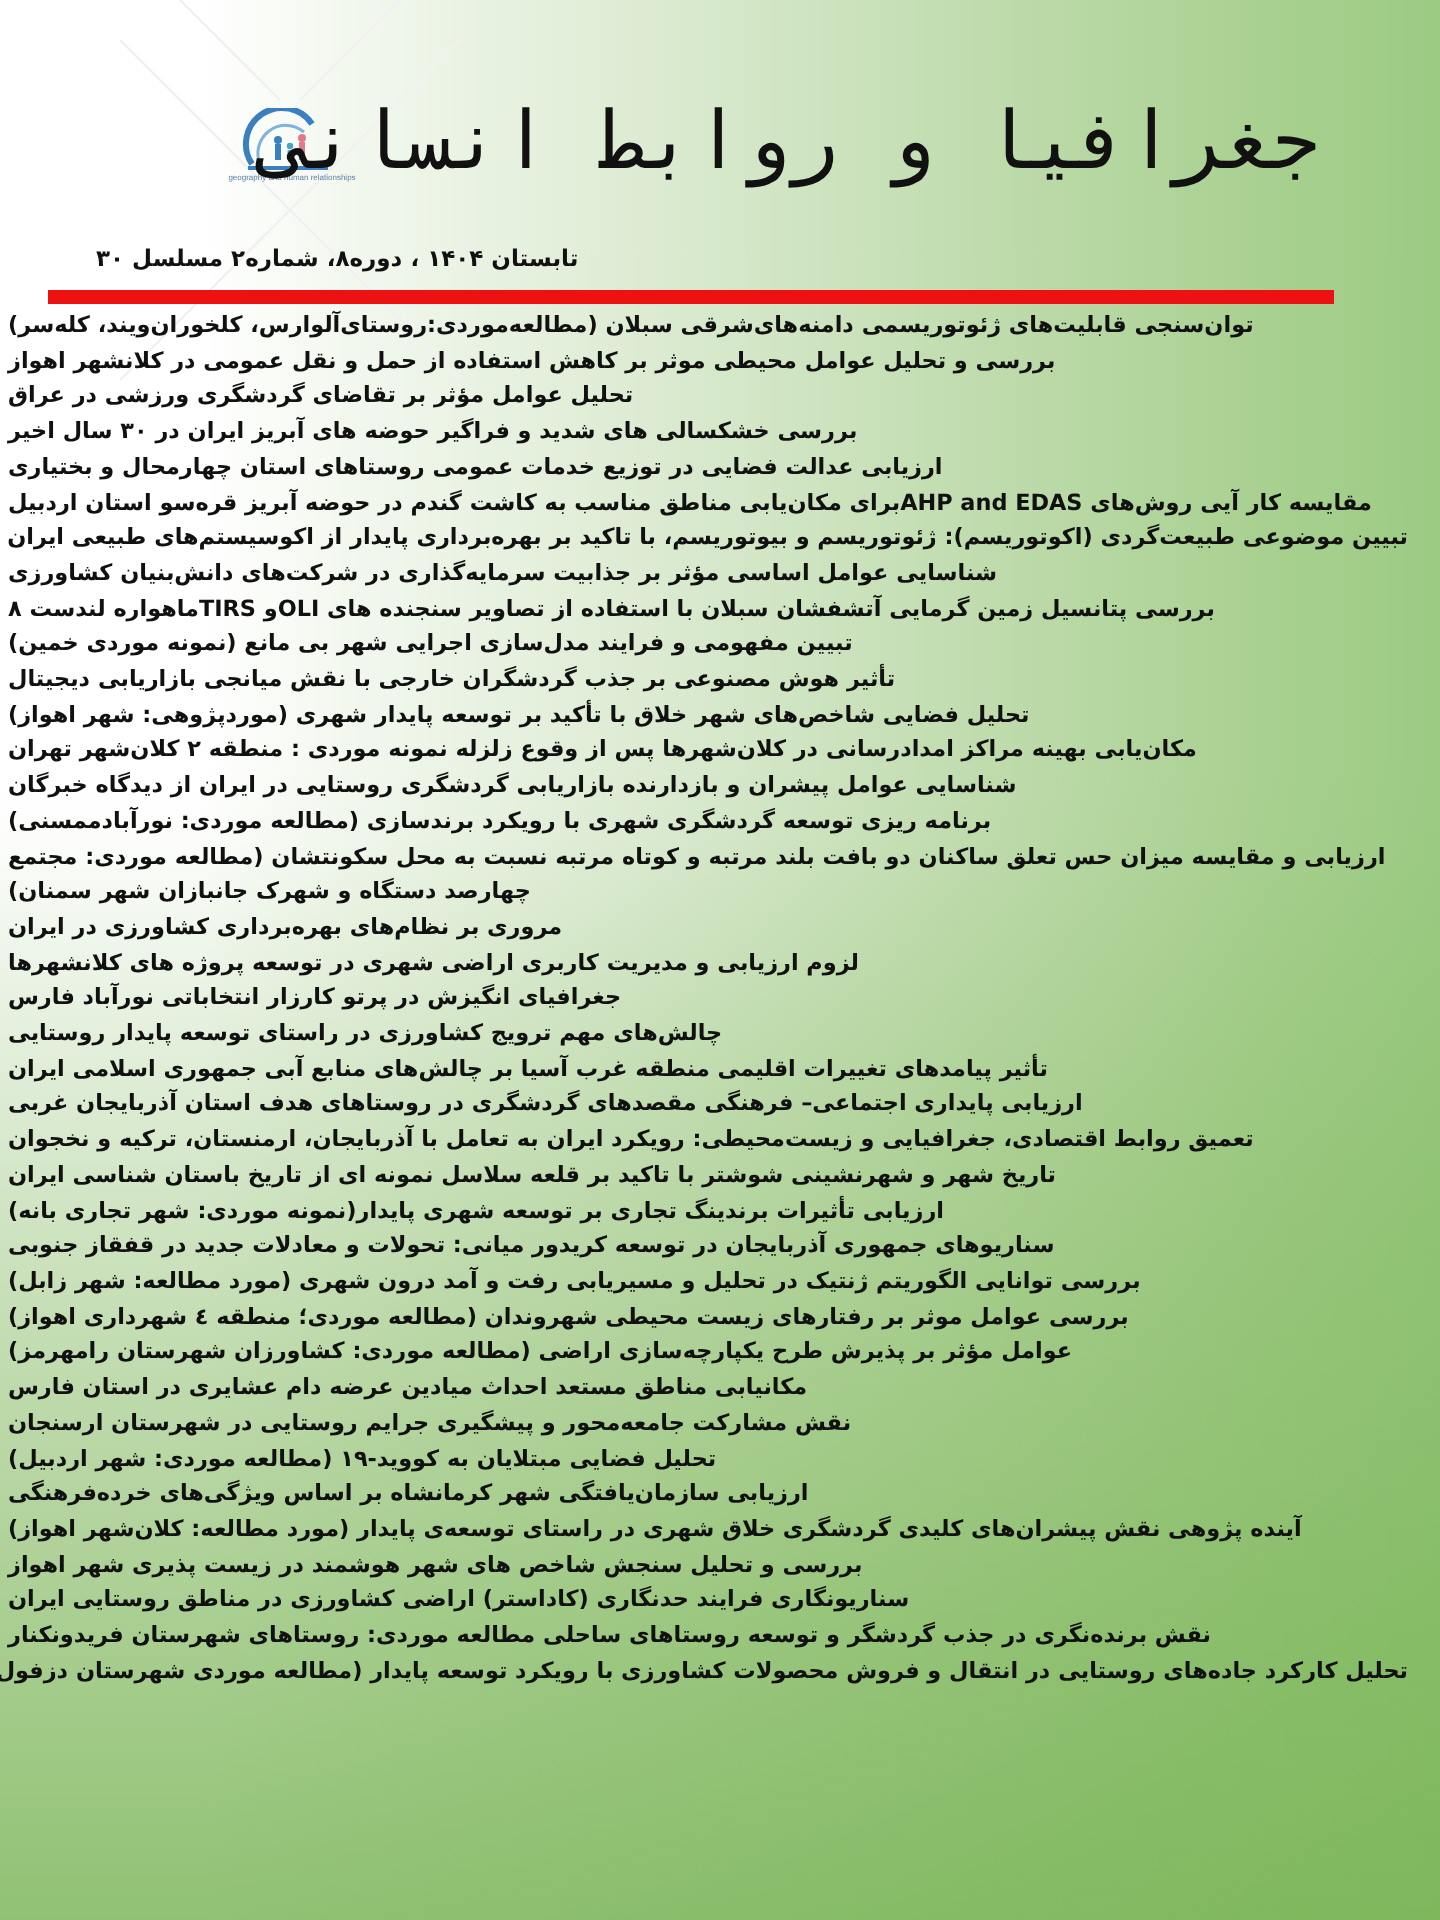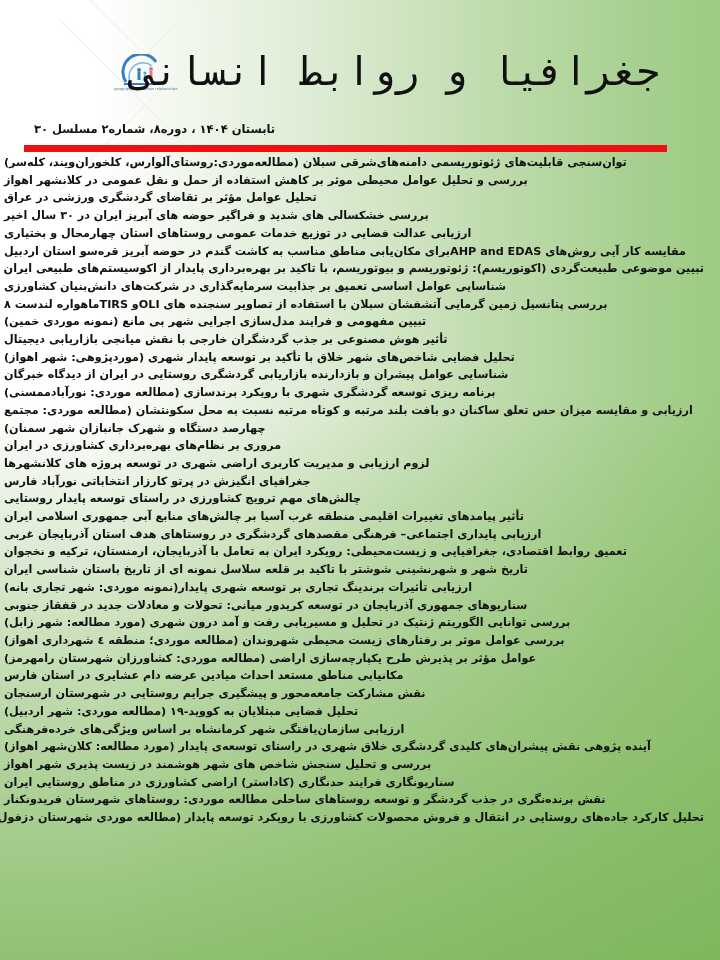--- a/index.html
+++ b/index.html
@@ -25,21 +25,21 @@
     position: absolute; left: 101px; top: 86px; width: 90px;
     font-size: 4px; color: #5a7fa8; text-align: center; white-space: nowrap;
     font-family: "Liberation Sans", sans-serif;
   }
   .journal-title {
     position: absolute; right: 60px; top: 48px;
     font-family: Liberation Mono, monospace; font-size: 40px; color: #111;
     direction: rtl; white-space: nowrap; letter-spacing: 1px;
   }
   .issue-line {
-    position: absolute; left: 34px; top: 122px;
+    position: absolute; left: 48px; top: 122px;
     font-size: 11.5px; font-weight: bold; color: #111; direction: rtl;
     white-space: nowrap;
   }
   .red-bar {
     position: absolute; left: 24px; top: 145px; width: 643px; height: 7px;
     background: #ee1111;
   }
   .articles {
     position: absolute; right: 14px; top: 152px; width: 700px;
     direction: rtl; text-align: left;
@@ -86,25 +86,26 @@
 <div class="red-bar"></div>
 
 <ul class="articles">
   <li>توان‌سنجی قابلیت‌های ژئوتوریسمی دامنه‌های‌شرقی سبلان (مطالعه‌موردی:روستای‌آلوارس، کلخوران‌ویند، کله‌سر)</li>
   <li>بررسی و تحلیل عوامل محیطی موثر بر کاهش استفاده از حمل و نقل عمومی در کلانشهر اهواز</li>
   <li>تحلیل عوامل مؤثر بر تقاضای گردشگری ورزشی در عراق</li>
   <li>بررسی خشکسالی های شدید و فراگیر حوضه های آبریز ایران در ۳۰ سال اخیر</li>
   <li>ارزیابی عدالت فضایی در توزیع خدمات عمومی روستاهای استان چهارمحال و بختیاری</li>
   <li>مقایسه کار آیی روش‌های  AHP and EDASبرای مکان‌یابی مناطق مناسب به کاشت گندم در حوضه آبریز قره‌سو استان اردبیل</li>
   <li>تبیین موضوعی طبیعت‌گردی (اکوتوریسم): ژئوتوریسم و بیوتوریسم، با تاکید بر بهره‌برداری پایدار از اکوسیستم‌های طبیعی ایران</li>
-  <li>شناسایی عوامل اساسی تعمیق بر جذابیت سرمایه‌گذاری در شرکت‌های دانش‌بنیان کشاورزی</li>
+  <li>شناسایی عوامل اساسی مؤثر بر جذابیت سرمایه‌گذاری در شرکت‌های دانش‌بنیان کشاورزی</li>
   <li>بررسی پتانسیل زمین گرمایی آتشفشان سبلان با استفاده از تصاویر سنجنده های OLIو TIRSماهواره لندست ۸</li>
   <li>تبیین مفهومی و فرایند مدل‌سازی اجرایی شهر بی مانع (نمونه موردی خمین)</li>
   <li>تأثیر هوش مصنوعی بر جذب گردشگران خارجی با نقش میانجی بازاریابی دیجیتال</li>
   <li>تحلیل فضایی شاخص‌های شهر خلاق با تأکید بر توسعه پایدار شهری (موردپژوهی: شهر اهواز)</li>
+  <li>مکان‌یابی بهینه مراکز امدادرسانی در کلان‌شهرها پس از وقوع زلزله نمونه موردی : منطقه ۲ کلان‌شهر تهران</li>
   <li>شناسایی عوامل پیشران و بازدارنده بازاریابی گردشگری روستایی در ایران از دیدگاه خبرگان</li>
   <li>برنامه ریزی توسعه گردشگری شهری با رویکرد برندسازی (مطالعه موردی: نورآباد‌ممسنی)</li>
   <li class="wrap">ارزیابی و مقایسه میزان حس تعلق ساکنان دو بافت بلند مرتبه و کوتاه مرتبه نسبت به محل سکونتشان (مطالعه موردی: مجتمع چهارصد دستگاه و شهرک جانبازان شهر سمنان)</li>
   <li>مروری بر نظام‌های بهره‌برداری کشاورزی در ایران</li>
   <li>لزوم ارزیابی و مدیریت کاربری اراضی شهری در توسعه پروژه های کلانشهرها</li>
   <li>جغرافیای انگیزش در پرتو کارزار انتخاباتی نورآباد فارس</li>
   <li>چالش‌های مهم ترویج کشاورزی در راستای توسعه پایدار روستایی</li>
   <li>تأثیر پیامدهای تغییرات اقلیمی منطقه غرب آسیا بر چالش‌های منابع آبی جمهوری اسلامی ایران</li>
   <li>ارزیابی پایداری اجتماعی– فرهنگی مقصدهای گردشگری در روستاهای هدف استان آذربایجان غربی</li>
   <li>تعمیق روابط اقتصادی، جغرافیایی و زیست‌محیطی: رویکرد ایران به تعامل با آذربایجان، ارمنستان، ترکیه و نخجوان</li>

